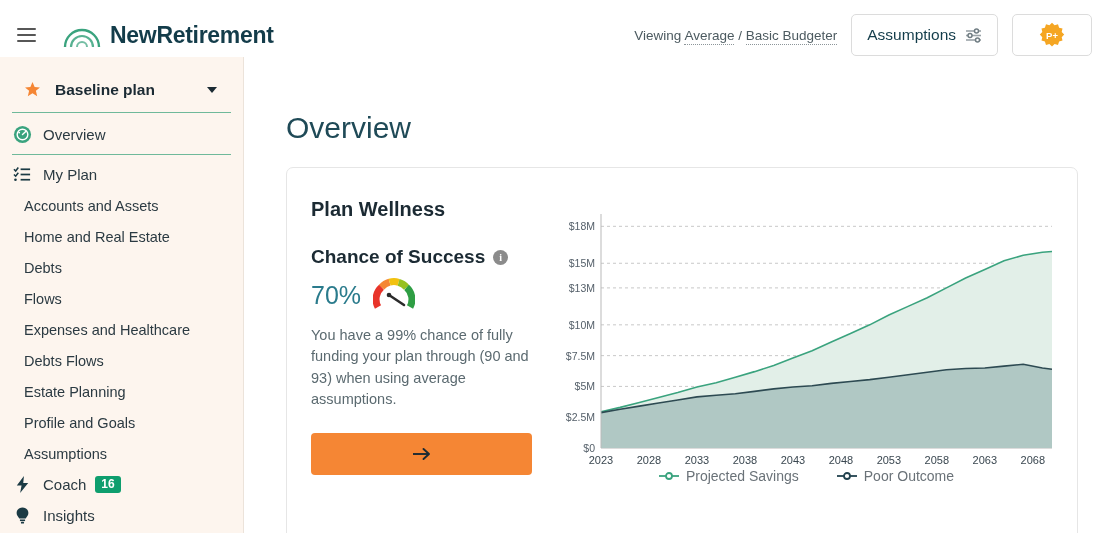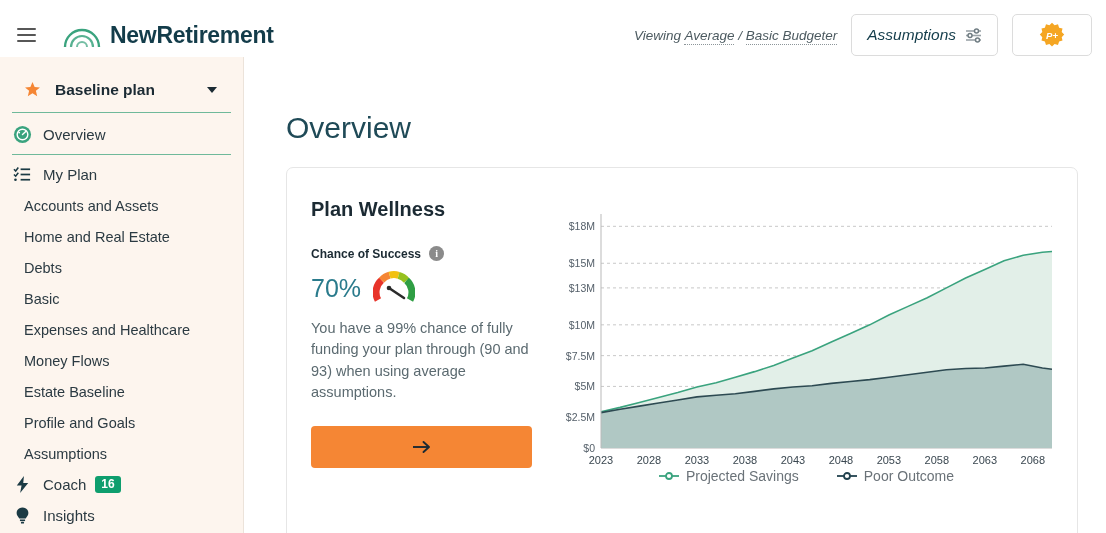--- a/index.html
+++ b/index.html
@@ -26,21 +26,20 @@
   .hamburger span { display:block; width: 19px; height: 2px; background: #575757; border-radius: 1px;}
   .brand { display: flex; align-items: center; margin-left: 23px; gap: 9px; }
   .brand-logo { width: 38px; height: 26px; display:block; }
   .brand-name {
     font-size: 23px; font-weight: bold; color: #133c4a;
     letter-spacing: -0.3px; white-space: nowrap;
   }
   .header-right {
     margin-left: auto; display: flex; align-items: center; gap: 14px;
     margin-right: 14px;
-    font-style: italic;
   }
   .viewing {
     font-size: 13.5px; color: #4c5a60; white-space: nowrap;
   }
   .viewing .dotlink {
     color: #4c5a60;
     border-bottom: 1px dotted #8c9599;
     padding-bottom: 1px; cursor: pointer;
   }
   .btn-assumptions {
@@ -109,21 +108,21 @@
     margin: 54px 0 0 42px;
   }
   .card {
     position: absolute; left: 42px; top: 110px;
     width: 792px; height: 378px;
     border: 1px solid #e6e6e6; border-radius: 7px; background: #fff;
   }
   .card-left { position: absolute; left: 24px; top: 30px; width: 235px; }
   .card-h { font-size: 20px; font-weight: bold; color: #1b2a33; }
   .cos-row { display: flex; align-items: center; gap: 8px; margin-top: 25px;}
-  .cos-label { font-size: 12px; font-weight: bold; color: #1b2a33; }
+  .cos-label { font-size: 19px; font-weight: bold; color: #1b2a33; }
   .info-i {
     width: 15px; height: 15px; border-radius: 50%;
     background: #8b8b8b; color:#fff; font-size: 10px; font-weight: bold;
     display:flex; align-items:center; justify-content:center;
     font-family: "Liberation Serif", serif; cursor: pointer;
   }
   .pct-row { display:flex; align-items:center; gap: 12px; margin-top: 10px; }
   .pct { font-size: 25px; color: #2a7b8c; }
   .desc {
     margin-top: 13px; font-size: 14.5px; line-height: 1.48; color: #5b6a70;
@@ -233,30 +232,30 @@
       <div class="nav-item sub">
         <span class="lbl">Accounts and Assets</span>
       </div>
       <div class="nav-item sub">
         <span class="lbl">Home and Real Estate</span>
       </div>
       <div class="nav-item sub">
         <span class="lbl">Debts</span>
       </div>
       <div class="nav-item sub">
-        <span class="lbl">Basic</span>
+        <span class="lbl">Flows</span>
       </div>
       <div class="nav-item sub">
         <span class="lbl">Expenses and Healthcare</span>
       </div>
       <div class="nav-item sub">
-        <span class="lbl">Money Flows</span>
-      </div>
-      <div class="nav-item sub">
-        <span class="lbl">Estate Baseline</span>
+        <span class="lbl">Debts Flows</span>
+      </div>
+      <div class="nav-item sub">
+        <span class="lbl">Estate Planning</span>
       </div>
       <div class="nav-item sub">
         <span class="lbl">Profile and Goals</span>
       </div>
       <div class="nav-item sub">
         <span class="lbl">Assumptions</span>
       </div>
 
       <div class="nav-item top-level">
         <span class="ic">

